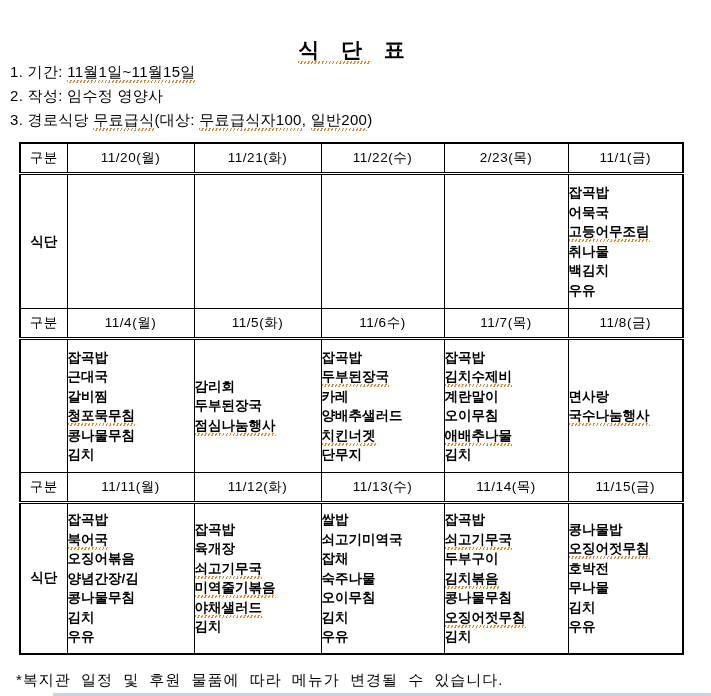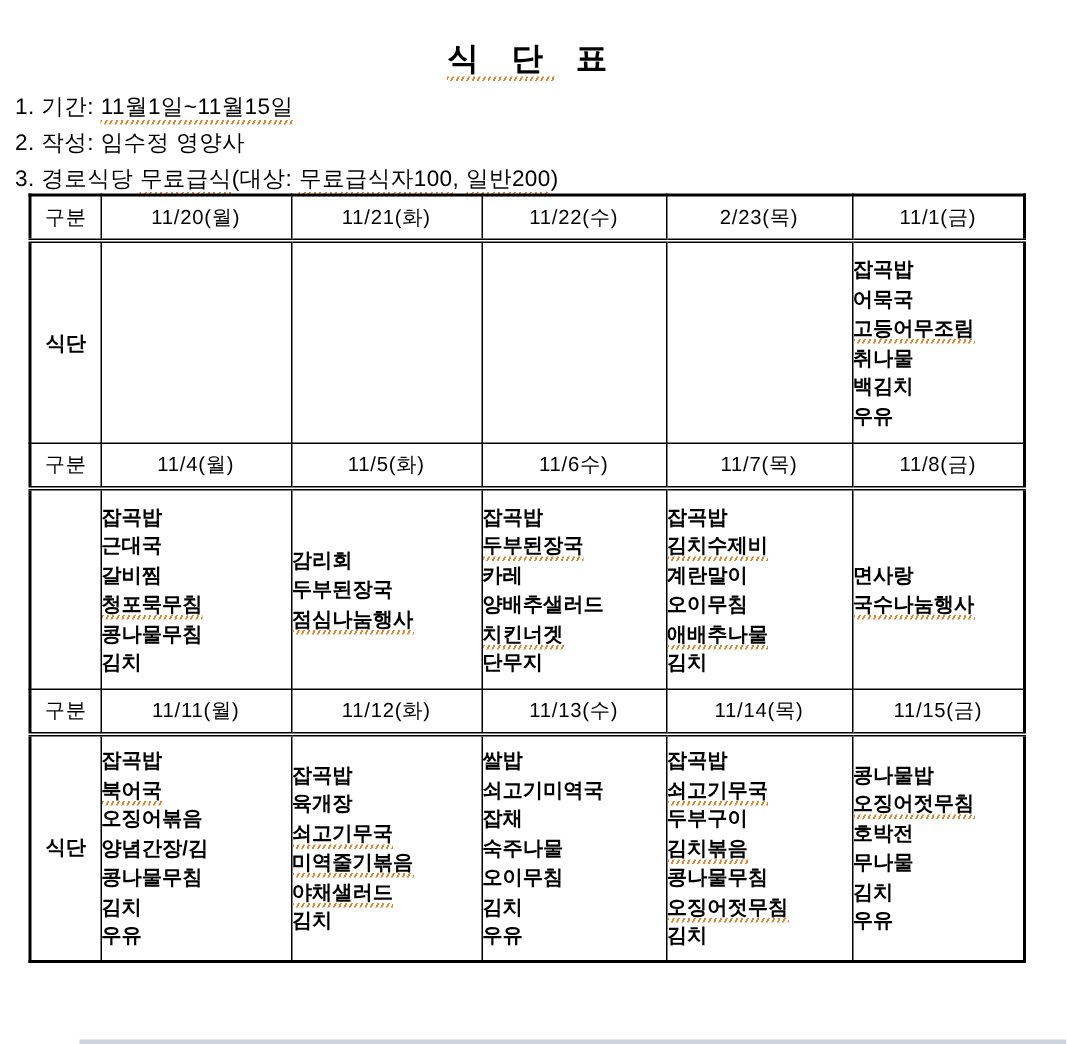--- a/index.html
+++ b/index.html
@@ -2,39 +2,39 @@
 <html><head>
 <meta charset="utf-8">
 <style>
   html, body { margin:0; padding:0; background:#ffffff; }
   .page {
     position:relative; width:711px; height:696px; background:#ffffff;
     font-family:"Liberation Sans","DejaVu Sans",sans-serif; color:#000;
     overflow:hidden;
   }
   .doc-title {
-    position:absolute; top:25px; left:0; width:100%;
+    position:absolute; top:36px; left:0; width:100%;
     text-align:center; font-size:21px; font-weight:bold; letter-spacing:8px;
     white-space:pre;
   }
   .notes {
     position:absolute; top:60px; left:10px;
     font-size:15px; line-height:24px; letter-spacing:0.3px; white-space:pre;
   }
   .note-line { height:24px; }
   .ul { text-underline-offset:3px; }
   .sq {
     padding-bottom:3px;
     background-image:repeating-linear-gradient(115deg,#e0862e 0 1.2px,transparent 1.2px 3.2px);
     background-size:100% 3px;
     background-repeat:no-repeat;
     background-position:0 100%;
   }
   table.meal-table {
-    position:absolute; top:129px; left:19px;
+    position:absolute; top:142px; left:19px;
     border-collapse:collapse; table-layout:fixed;
     border:2px solid #000;
   }
   table.meal-table td {
     border:1px solid #000; font-size:13.5px; overflow:hidden; padding:0;
   }
   tr.hdr td {
     border-bottom:3px double #000; height:28px;
     text-align:center; vertical-align:middle; letter-spacing:0.5px;
   }
@@ -186,14 +186,15 @@
             <div class="menu-item"><span>콩나물밥</span></div>
             <div class="menu-item"><span class="sq">오징어젓무침</span></div>
             <div class="menu-item"><span>호박전</span></div>
             <div class="menu-item"><span>무나물</span></div>
             <div class="menu-item"><span>김치</span></div>
             <div class="menu-item"><span>우유</span></div>
           </td>
         </tr>
       </tbody>
   </table>
+  <div class="footer-note">*복지관 일정 및 후원 물품에 따라 메뉴가 변경될 수 있습니다.</div>
   <div class="bottom-edge"></div>
 </div>
 
 </body></html>

